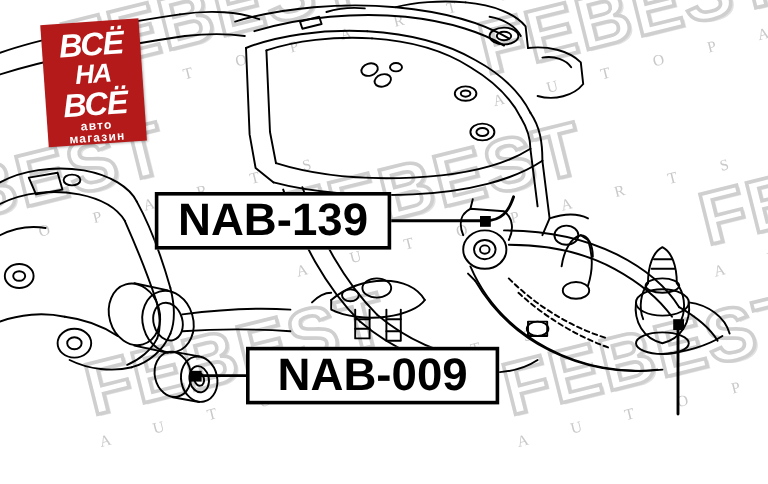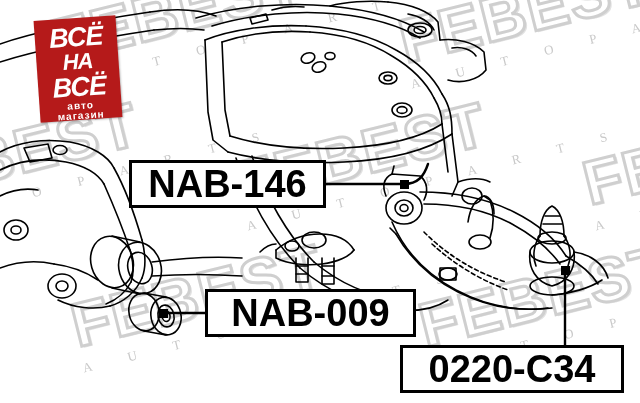--- a/index.html
+++ b/index.html
@@ -319,30 +319,27 @@
       <g fill="#000000" stroke="none">
         <rect x="400" y="180" width="9" height="9"></rect>
         <rect x="159" y="309" width="9" height="9"></rect>
         <rect x="561" y="266" width="9" height="9"></rect>
       </g>
 
     </g>
   </svg>
 
   <div class="part-label" id="label-nab125">
-    <span>NAB-146</span>
+    <span>NAB-139</span>
   </div>
 
   <div class="part-label" id="label-nab002">
     <span>NAB-009</span>
   </div>
 
-  <div class="part-label" id="label-0220c34">
-    <span>0220-C34</span>
-  </div>
 
   <div id="shop-logo">
     <div class="logo-word" id="logo-line-1">ВСЁ</div>
     <div class="logo-word" id="logo-line-2">НА</div>
     <div class="logo-word" id="logo-line-3">ВСЁ</div>
     <div id="logo-sub-1">авто</div>
     <div id="logo-sub-2">магазин</div>
   </div>
 
 </div>

